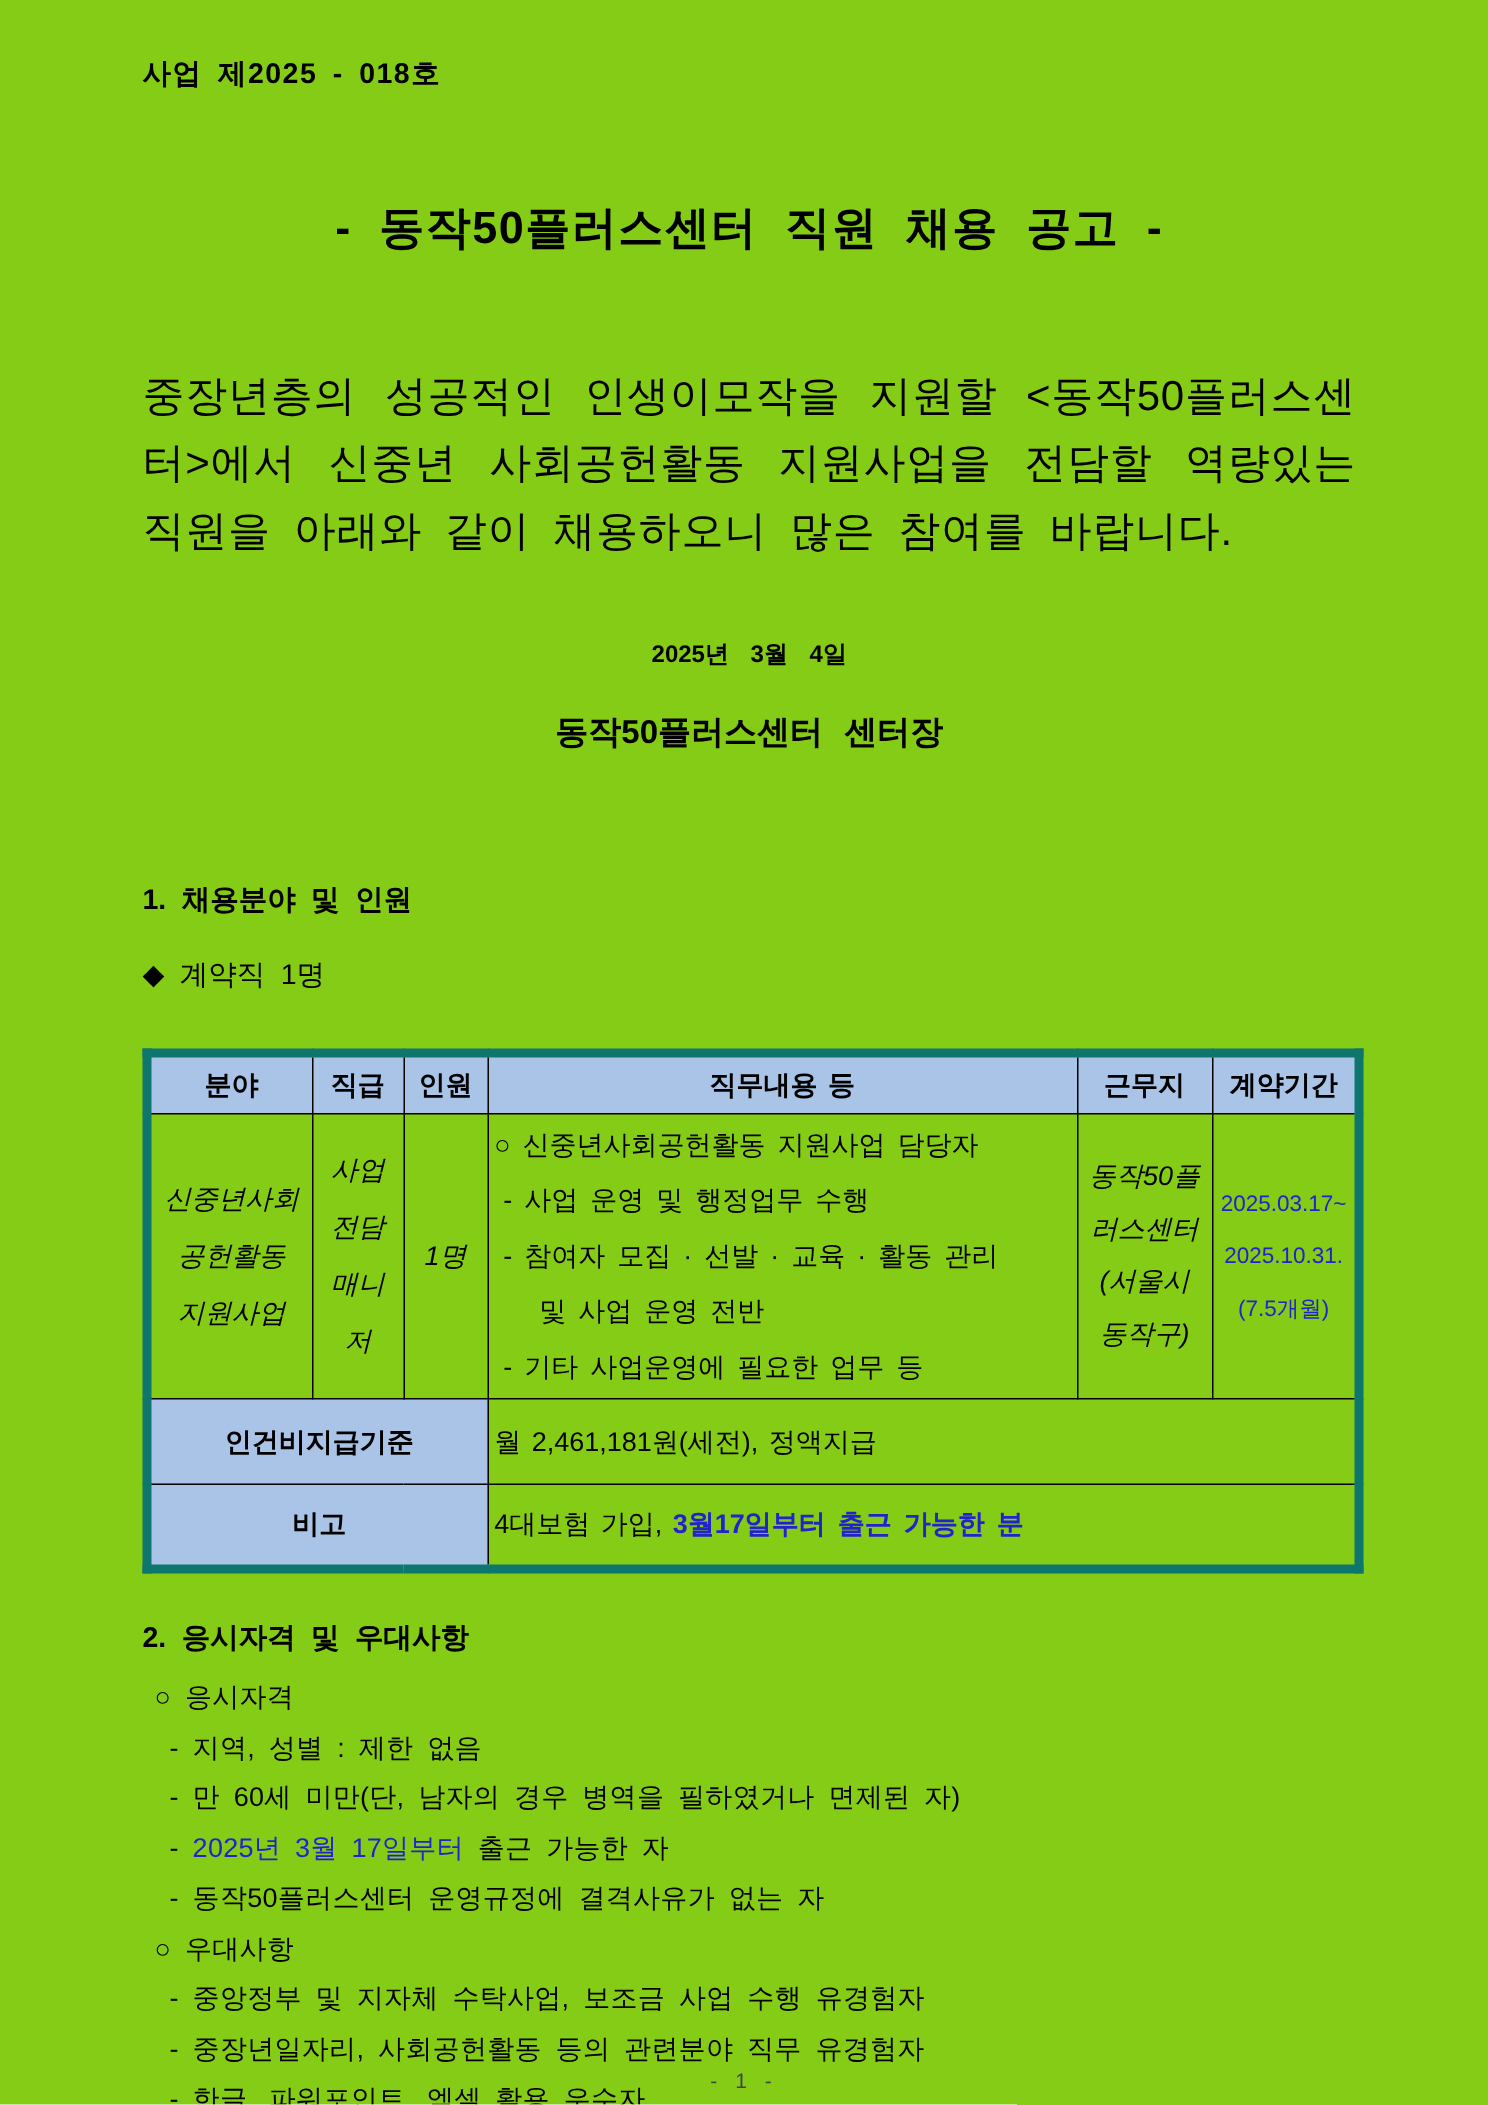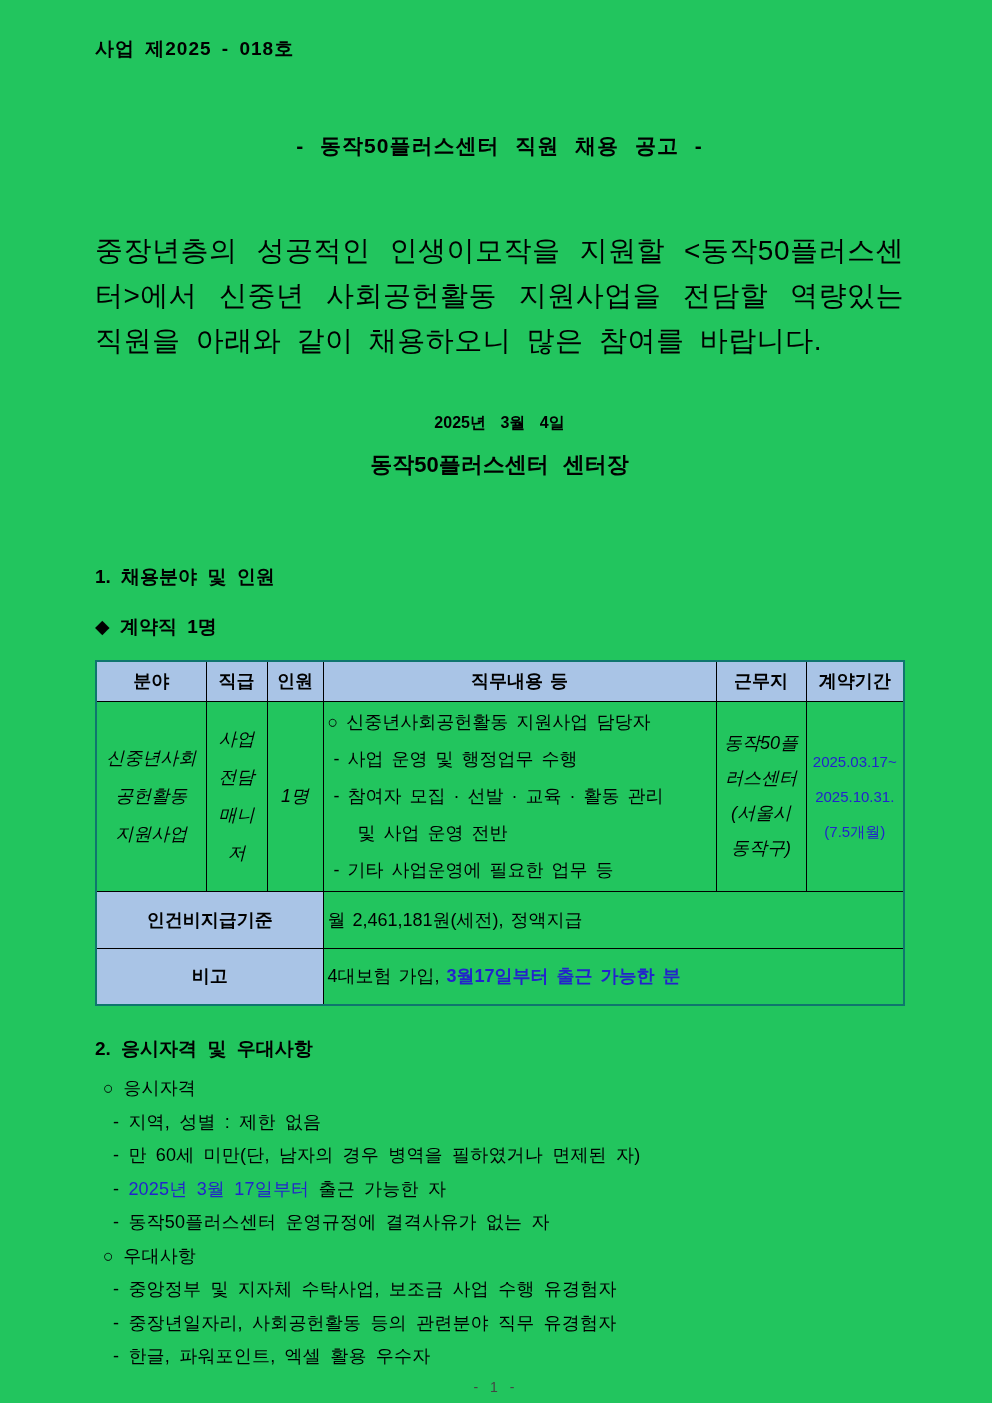--- a/index.html
+++ b/index.html
@@ -1,75 +1,75 @@
 <!DOCTYPE html>
 <html lang="ko"><head>
 <meta charset="utf-8">
 <style>
   html,body{margin:0;padding:0;background:#fff;}
   .page{
     position:relative;
     width:992px;height:1403px;
     margin:0 auto;
-    background:#22c55e;
+    background:#84cc16;
     font-family:"Liberation Sans","DejaVu Sans",sans-serif;
     color:#000;
     overflow:hidden;
     box-sizing:border-box;
     padding:0 88px 0 95px;
   }
   .doc-number{
     margin-top:36px;
     font-size:19px;font-weight:bold;
     letter-spacing:1px;word-spacing:4px;
   }
   .doc-title{
     margin-top:70px;
     text-align:center;
-    font-size:21px;font-weight:bold;
+    font-size:30px;font-weight:bold;
     word-spacing:9px;letter-spacing:1px;
   }
   .intro{
     margin-top:68px;
     font-size:28px;
     line-height:45px;
     text-align:justify;
     word-break:break-all;
     word-spacing:7px;
     letter-spacing:0.5px;
   }
   .issue-date{
     margin-top:50px;
     text-align:center;
     font-size:16px;font-weight:bold;
     word-spacing:10px;
   }
   .issuer{
-    margin-top:16px;
+    margin-top:26px;
     text-align:center;
     font-size:22px;font-weight:bold;
     word-spacing:8px;
   }
   .section-heading{
     font-size:19px;font-weight:bold;
     word-spacing:5px;
   }
   .s1-heading{margin-top:84px;}
   .s1-bullet{
     margin-top:24px;
-    font-size:19px;font-weight:bold;
+    font-size:19px;font-weight:normal;
     word-spacing:5px;
   }
   
   table.recruit{
-    margin-top:20px;
+    margin-top:36px;
     border-collapse:collapse;
     table-layout:fixed;
     width:808px;
-    border:2px solid #0f766e;
+    border:6px solid #0f766e;
     font-size:18px;
   }
   table.recruit td,table.recruit th{
     border:1px solid #000;
     vertical-align:middle;
     padding:2px 4px;
     box-sizing:border-box;
   }
   table.recruit tr.hrow th{
     background:#a9c4e6;

